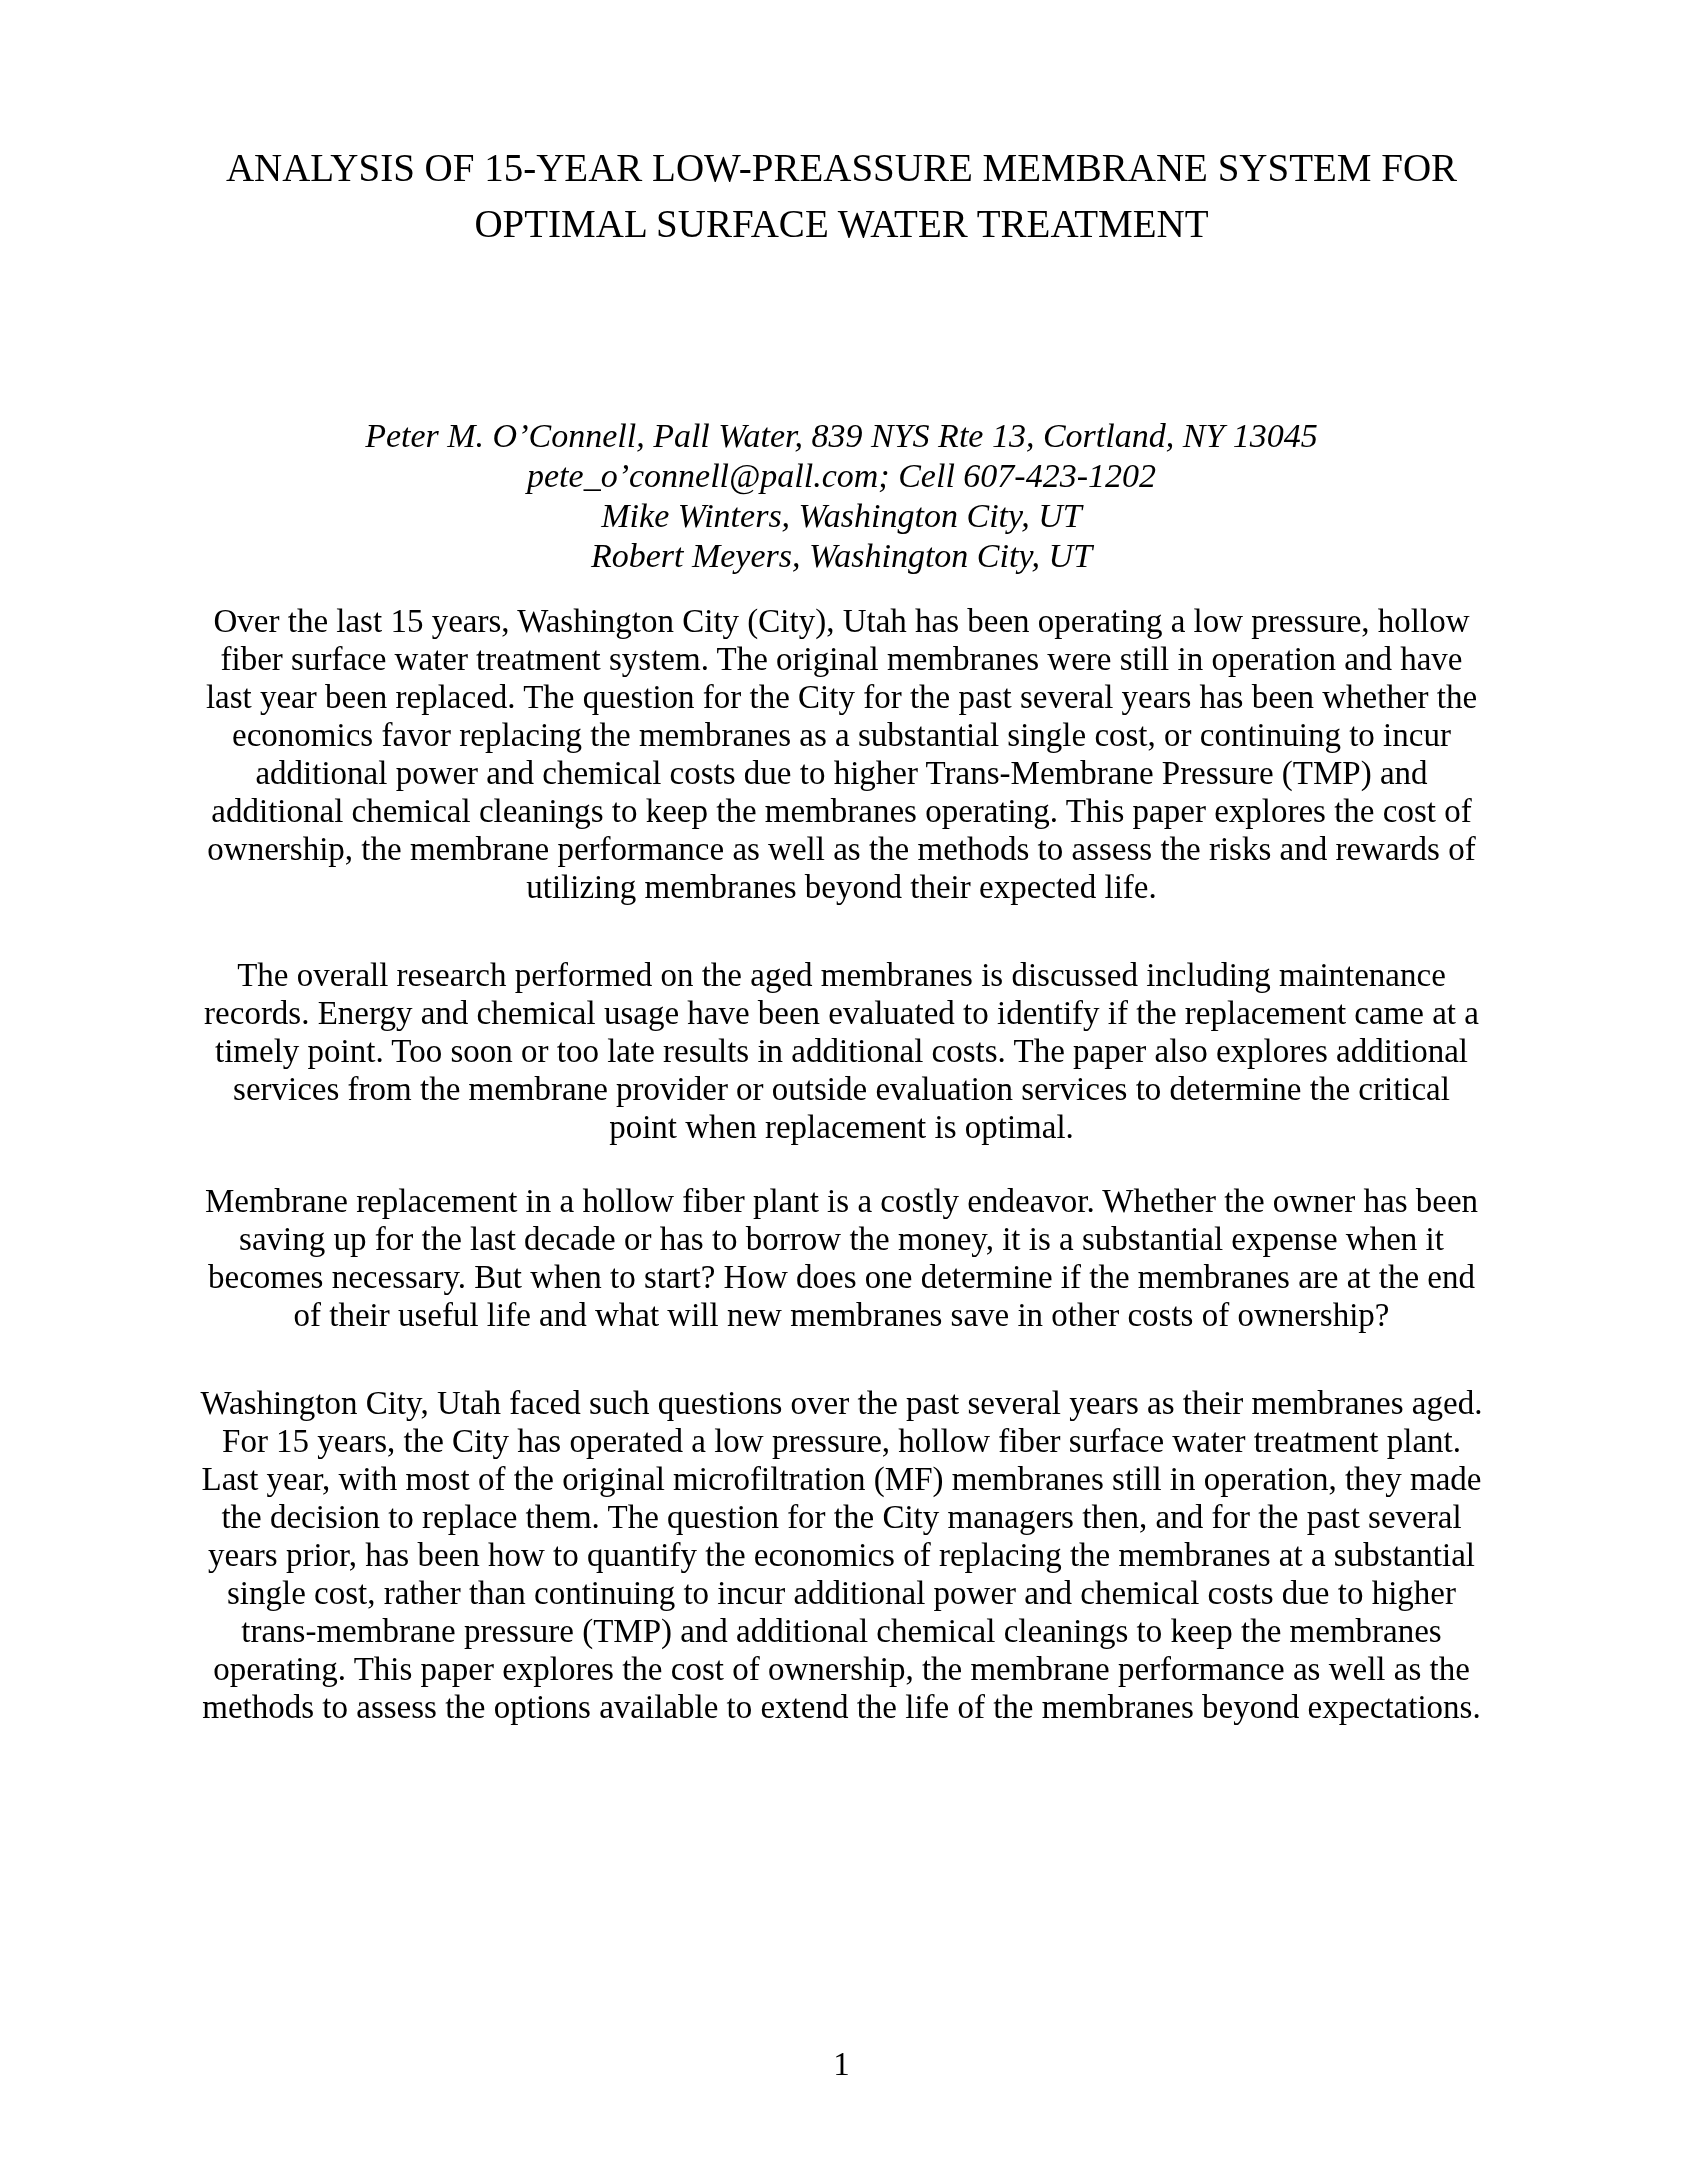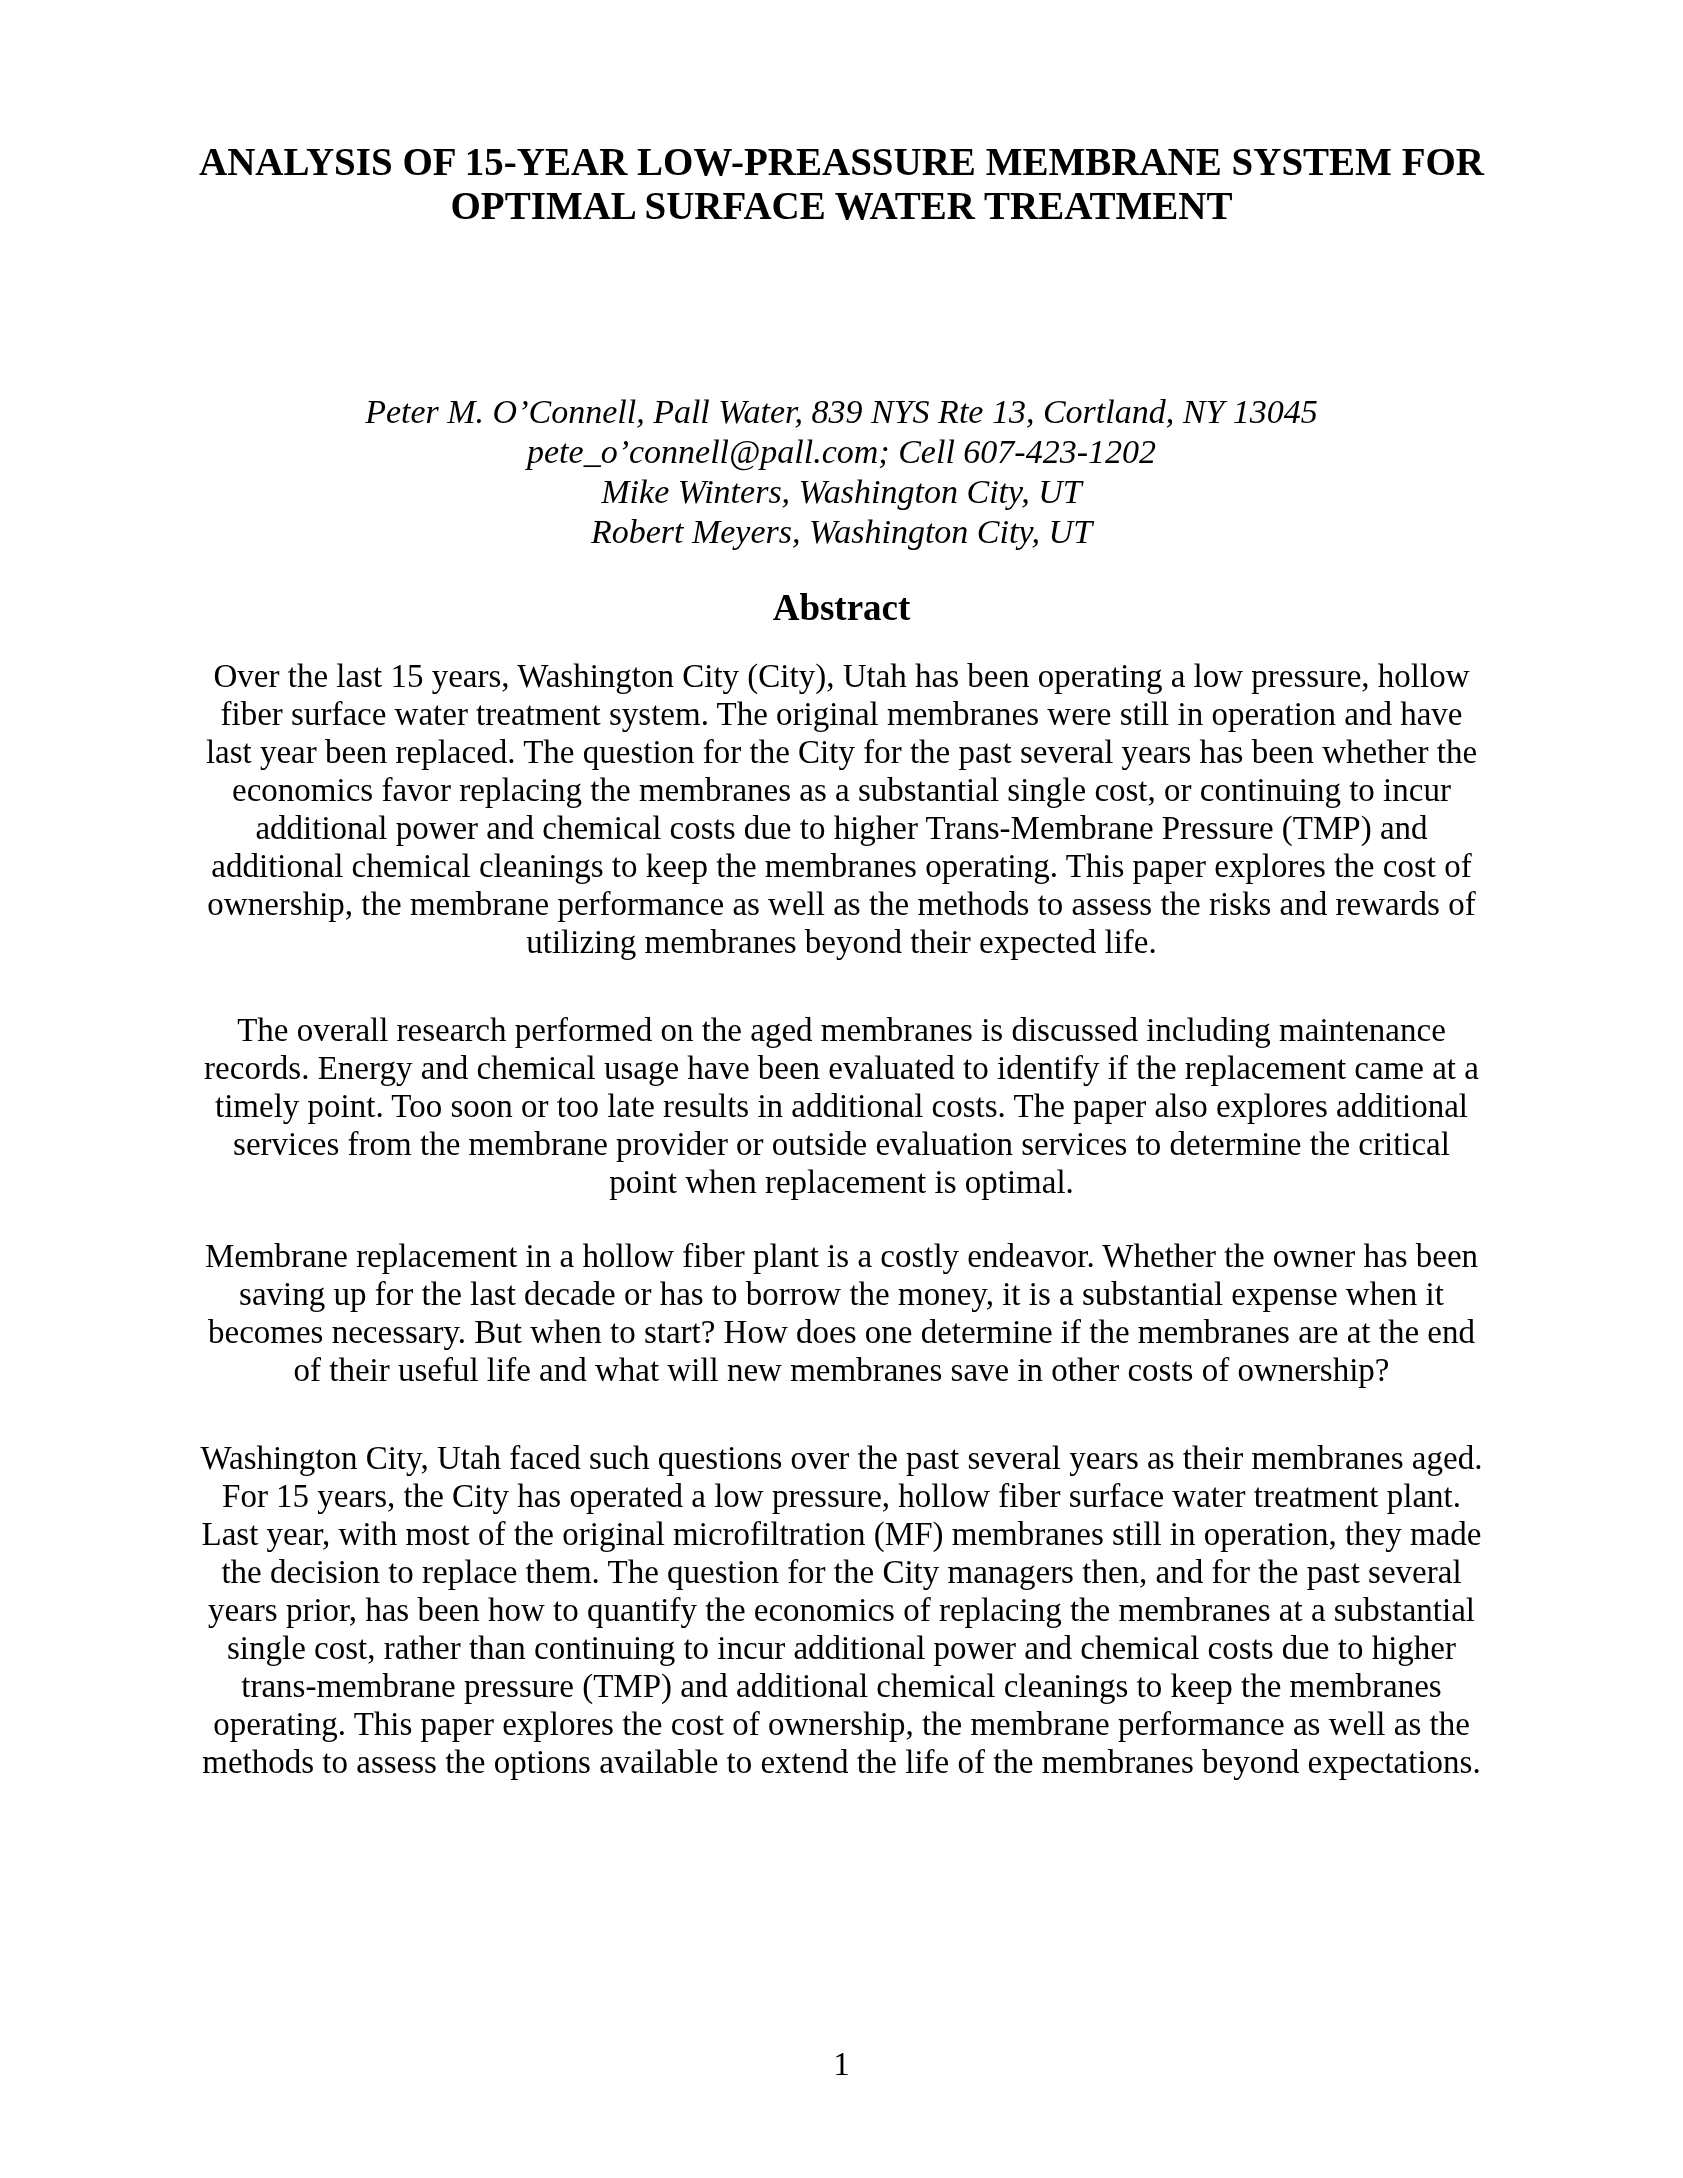--- a/index.html
+++ b/index.html
@@ -14,22 +14,22 @@
     background: #ffffff;
     color: #000000;
     box-sizing: border-box;
     padding: 140px 195px 0 195px;
     font-family: "Liberation Serif", "DejaVu Serif", serif;
     overflow: hidden;
   }
   .title {
     margin: 0;
     font-size: 39px;
-    line-height: 44px;
-    font-weight: bold;
+    line-height: 56px;
+    font-weight: normal;
     text-align: center;
     white-space: pre-line;
   }
   .authors {
     margin-top: 164px;
     font-size: 34px;
     line-height: 40px;
     font-style: italic;
     text-align: center;
     white-space: pre-line;
@@ -76,21 +76,20 @@
 <div class="page">
 
   <h1 class="title">ANALYSIS OF 15-YEAR LOW-PREASSURE MEMBRANE SYSTEM FOR
 OPTIMAL SURFACE WATER TREATMENT</h1>
 
   <div class="authors">Peter M. O’Connell, Pall Water, 839 NYS Rte 13, Cortland, NY 13045
 pete_o’connell@pall.com; Cell 607-423-1202
 Mike Winters, Washington City, UT
 Robert Meyers, Washington City, UT</div>
 
-  <h2 class="section-heading">Abstract</h2>
 
   <p class="para">Over the last 15 years, Washington City (City), Utah has been operating a low pressure, hollow
 fiber surface water treatment system. The original membranes were still in operation and have
 last year been replaced. The question for the City for the past several years has been whether the
 economics favor replacing the membranes as a substantial single cost, or continuing to incur
 additional power and chemical costs due to higher Trans-Membrane Pressure (TMP) and
 additional chemical cleanings to keep the membranes operating. This paper explores the cost of
 ownership, the membrane performance as well as the methods to assess the risks and rewards of
 utilizing membranes beyond their expected life.</p>
 

